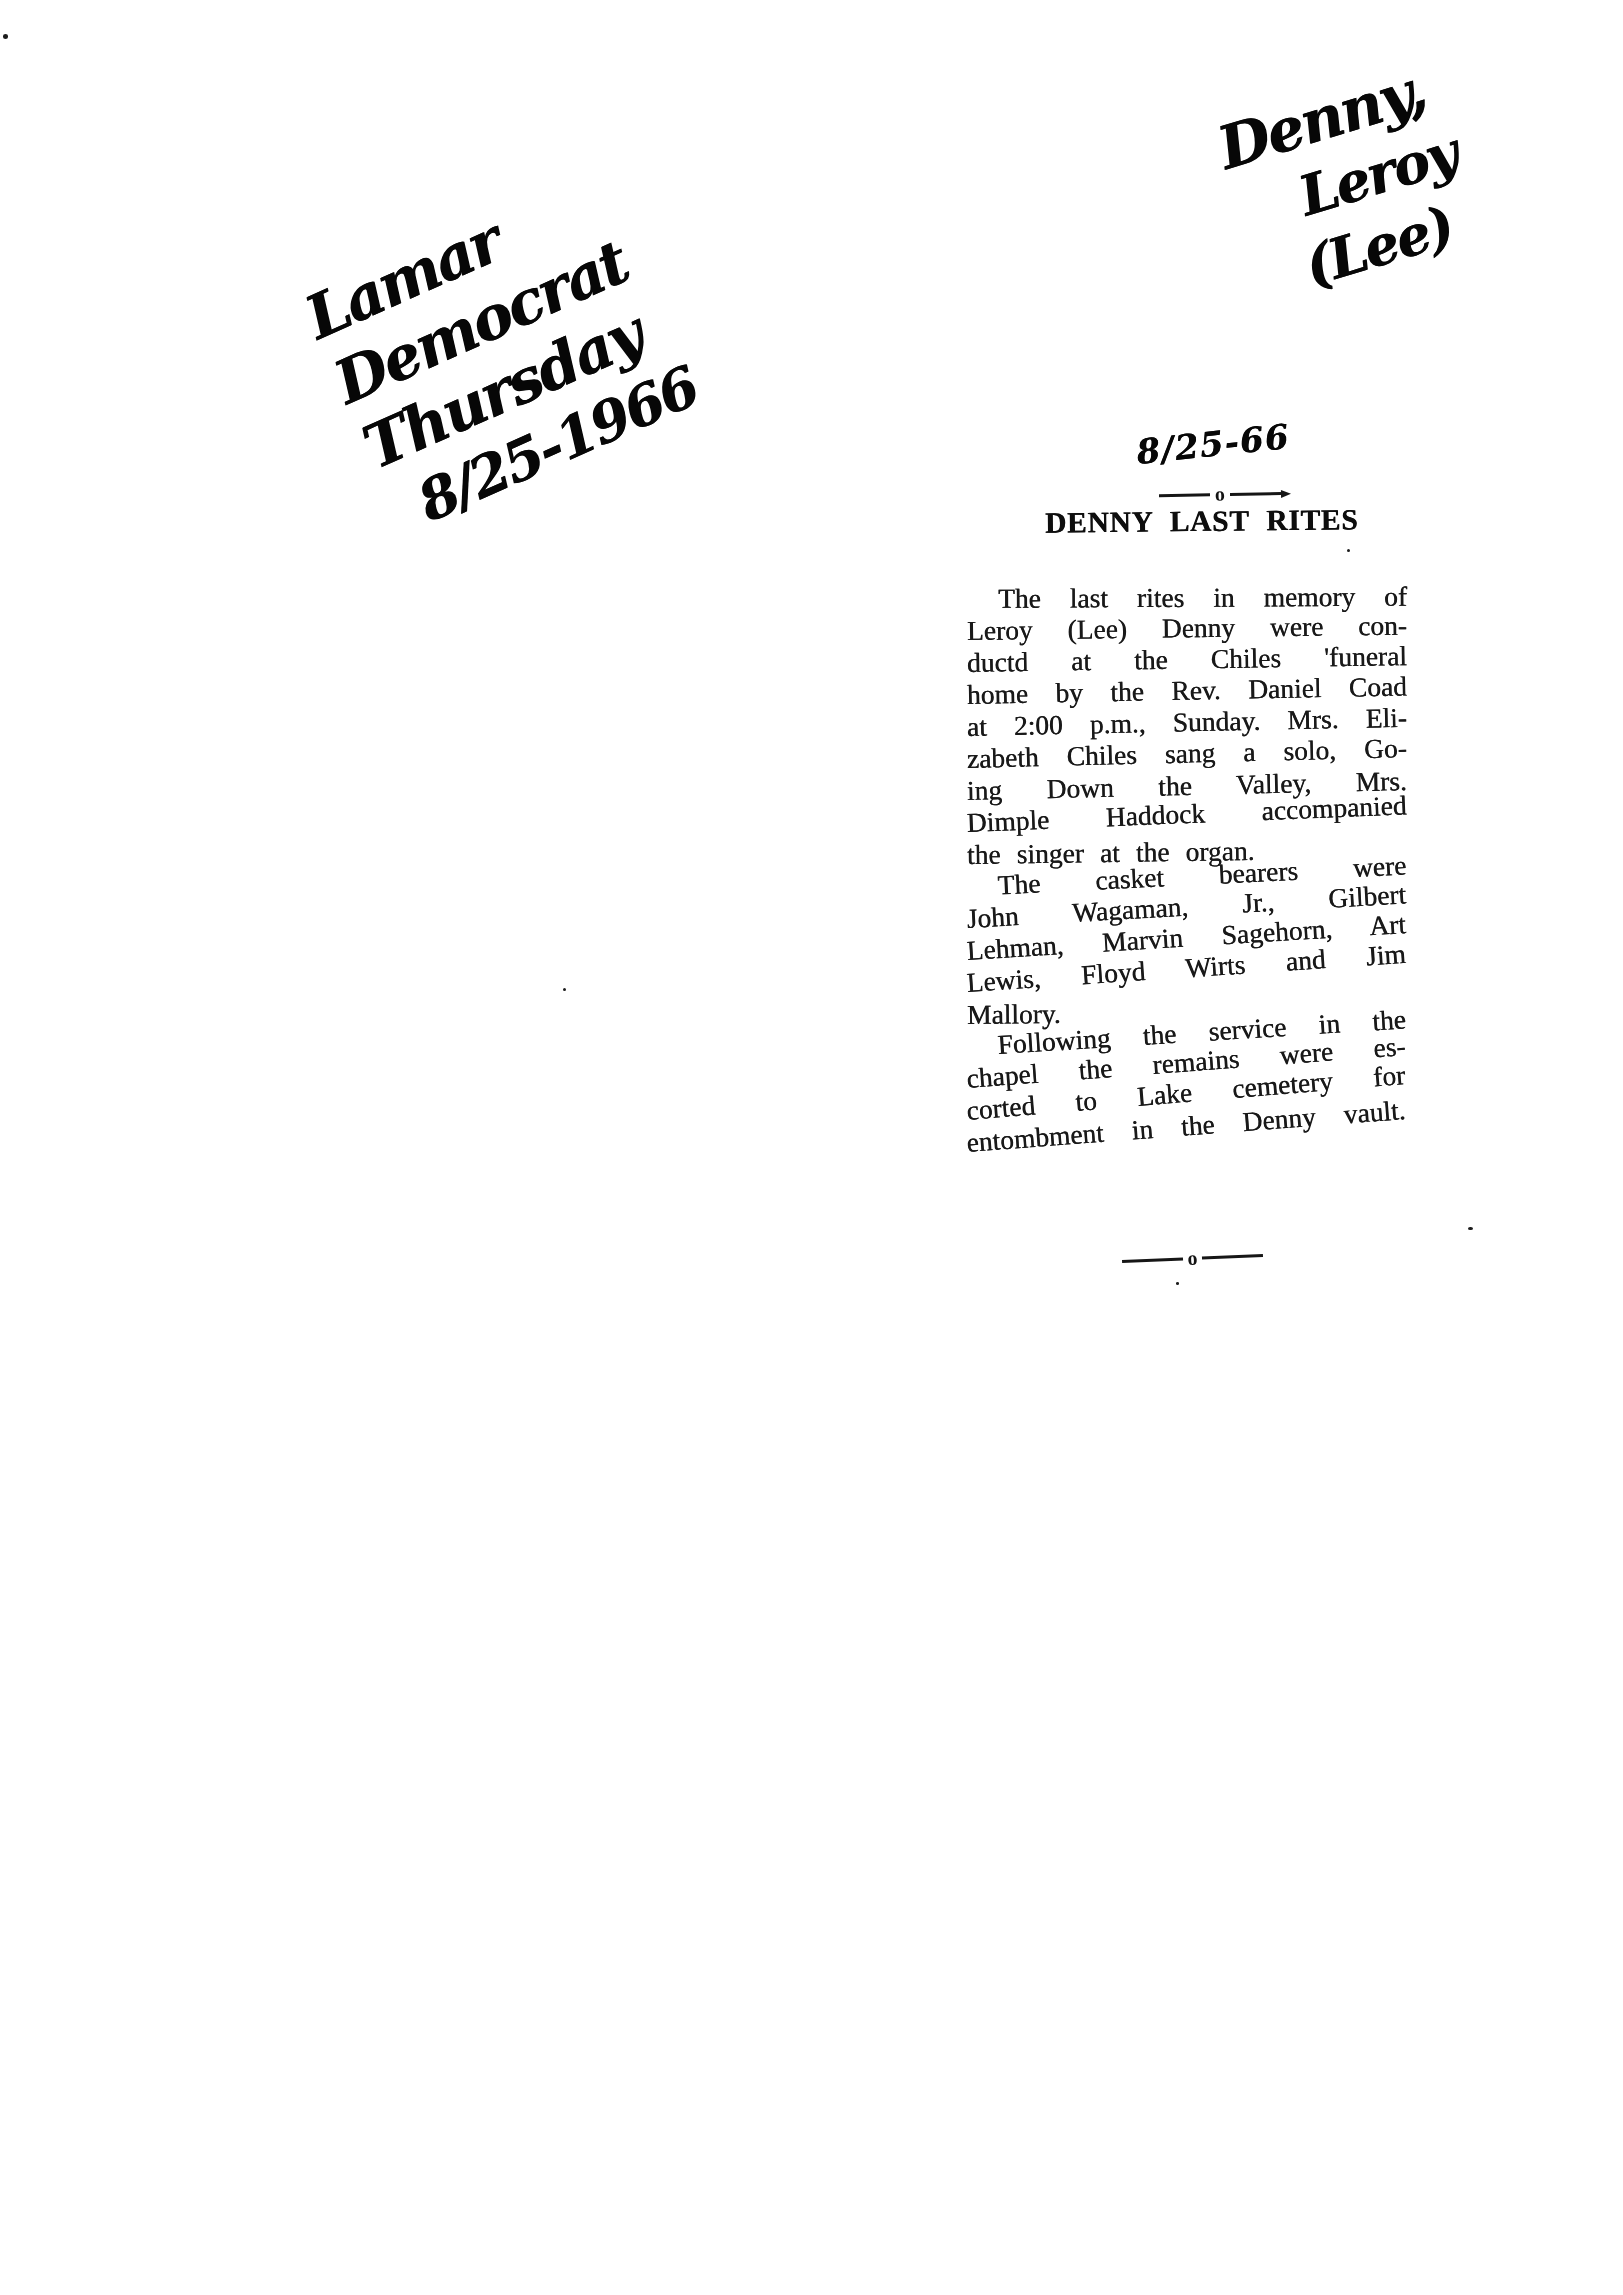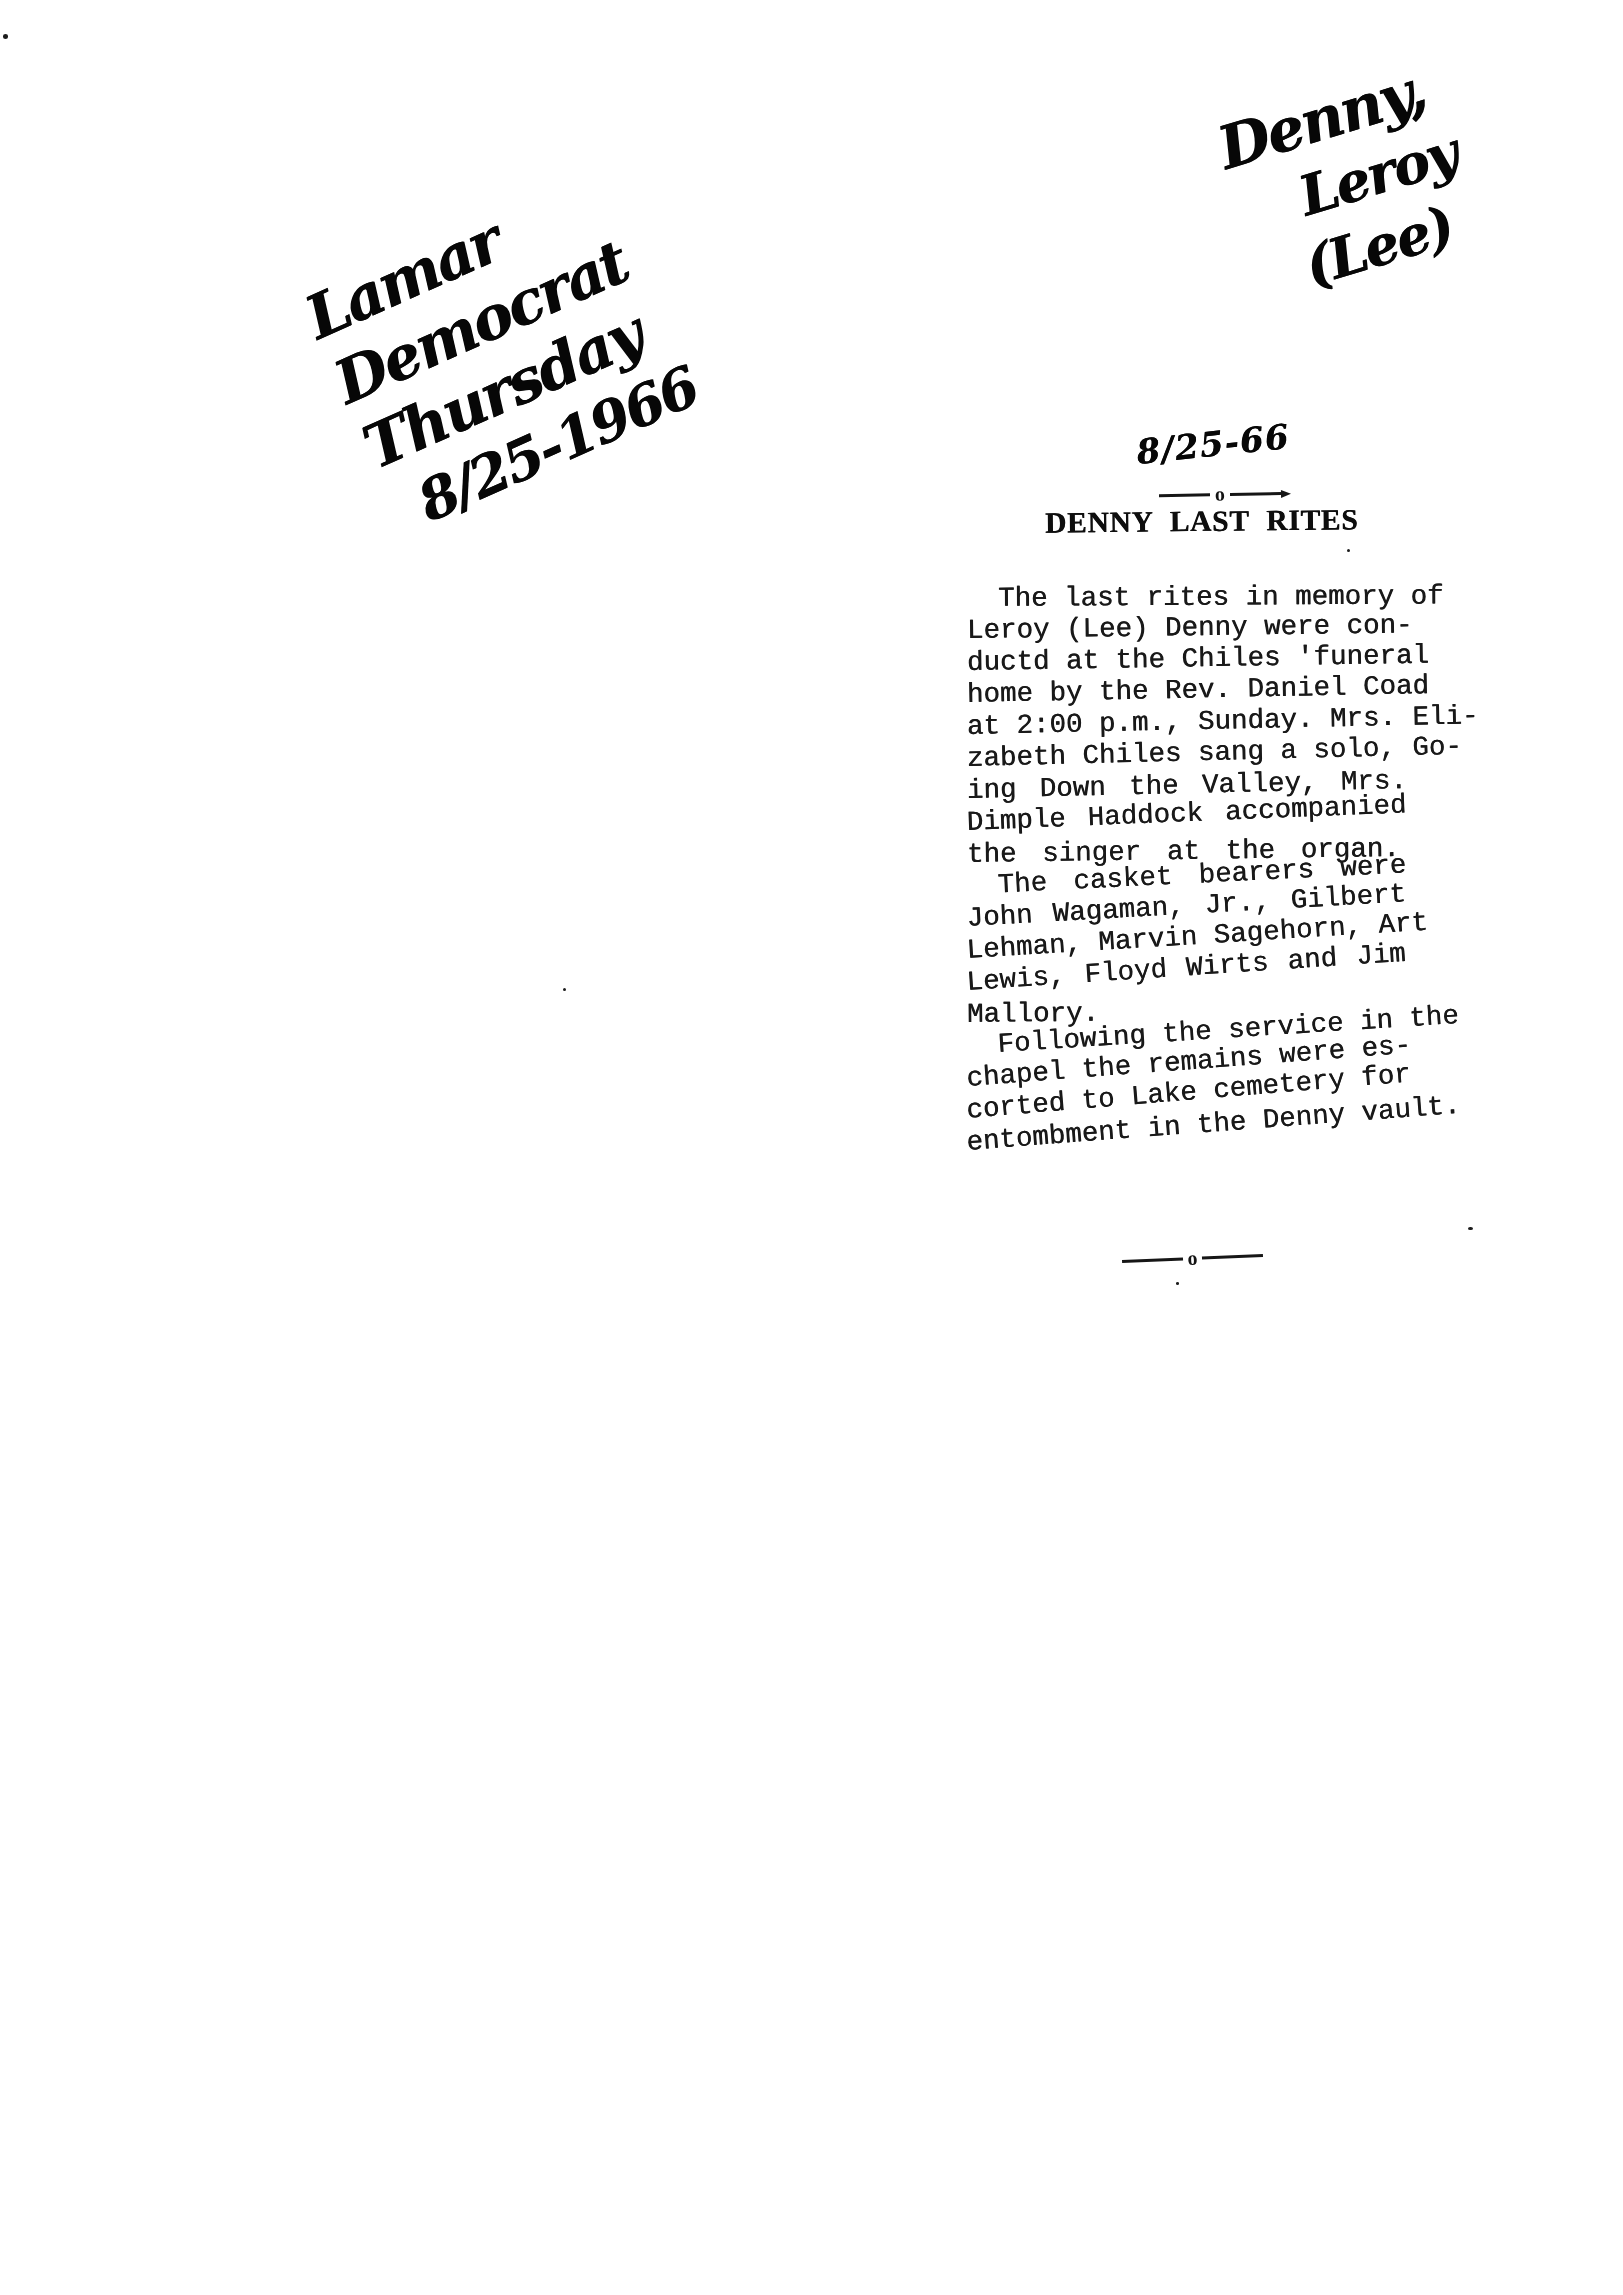--- a/index.html
+++ b/index.html
@@ -79,21 +79,20 @@
     color:#0e0e0e;
     white-space:nowrap;
     transform:rotate(-0.6deg);
     text-shadow:0.5px 0 0 #0e0e0e;
   }
 
   .column{
     position:absolute;
     left:967px;top:583px;width:440px;
     color:#191919;
-    font-family:Liberation Mono, monospace;
   }
   .bline{
     font-size:27.5px;
     line-height:32px;height:32px;
     text-align:justify;
     -moz-text-align-last:justify;
     text-align-last:justify;
     white-space:nowrap;
     text-shadow:0.4px 0 0 #191919;
     transform-origin:left 70%;

